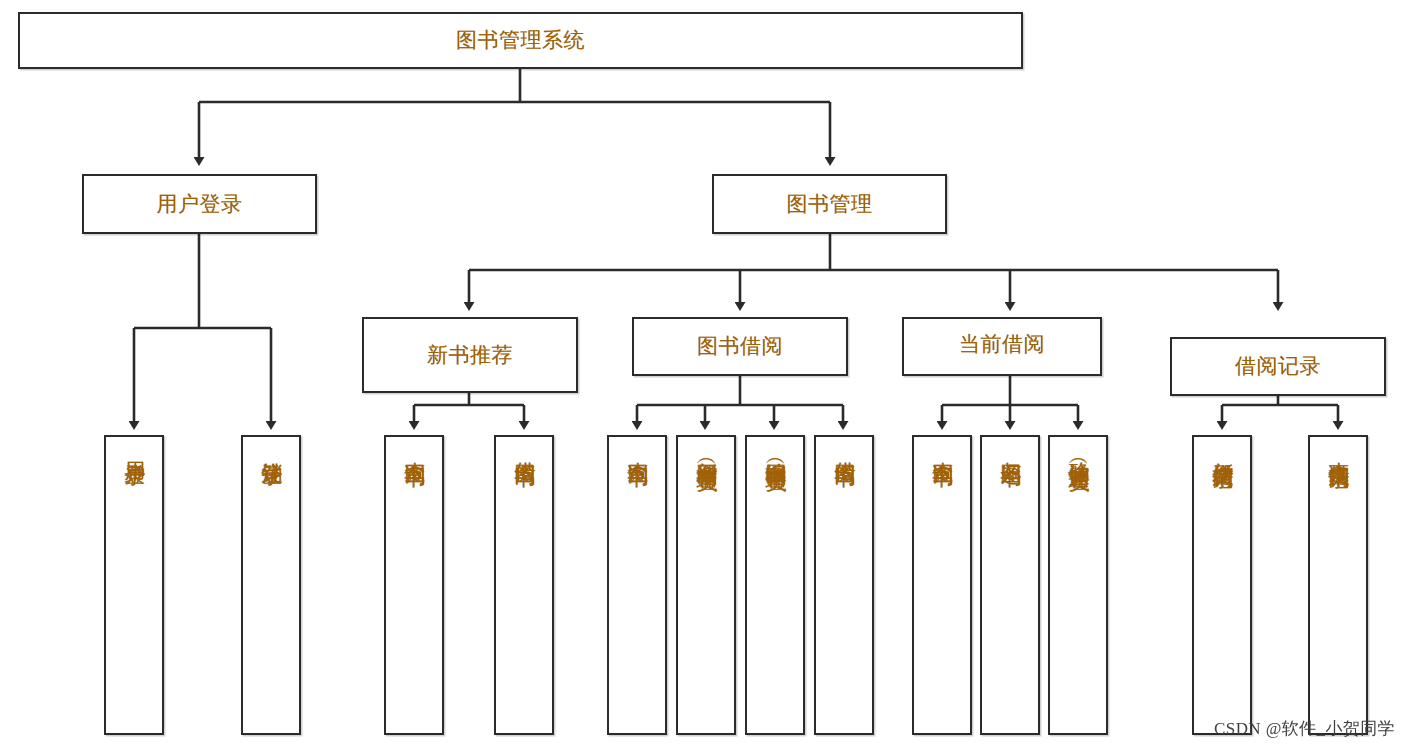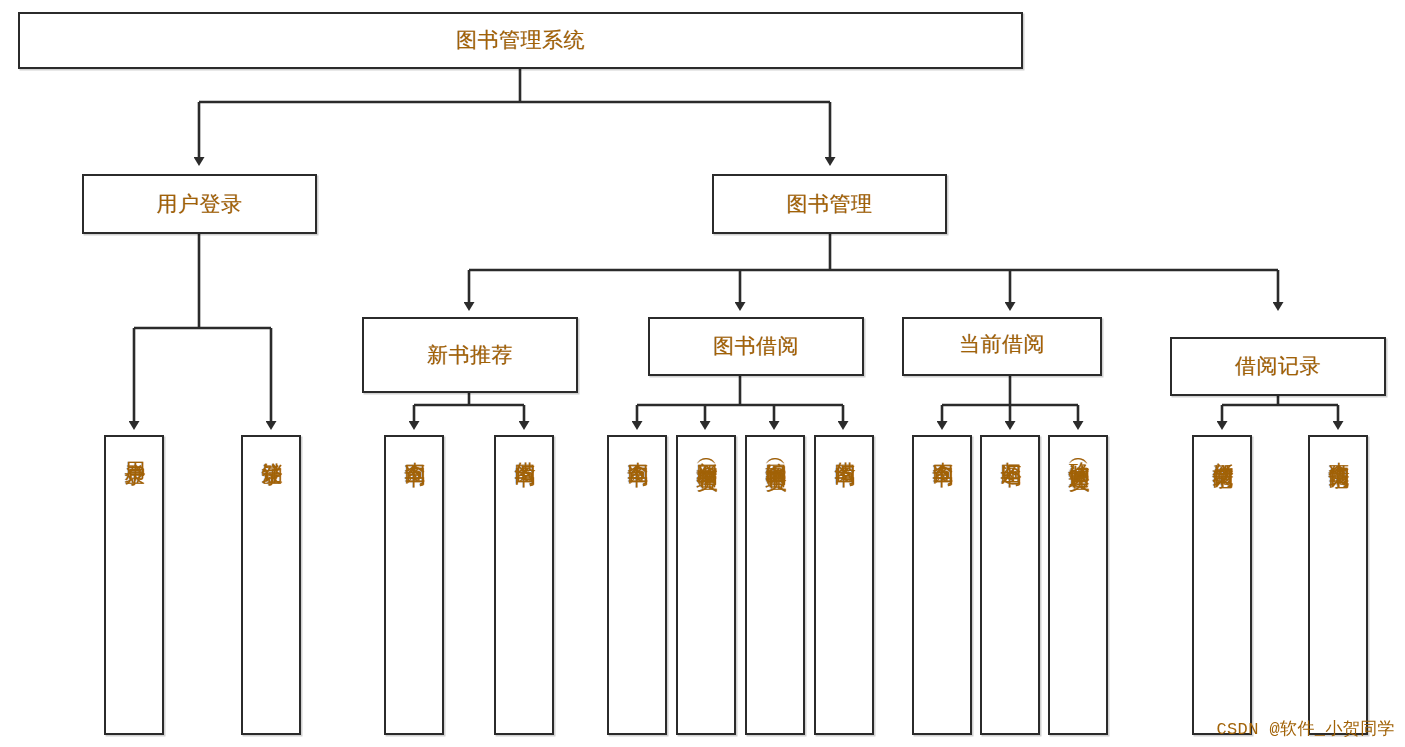--- a/index.html
+++ b/index.html
@@ -53,24 +53,24 @@
     font-size: 21px;
     line-height: 1.42;
     letter-spacing: 1.5px;
     white-space: nowrap;
   }
   #watermark {
     position: absolute;
     right: 10px;
     bottom: 7px;
     font-size: 17px;
-    color: #a16207;
+    color: #404040;
     letter-spacing: 0.4px;
     white-space: nowrap;
-    font-family: Liberation Mono, monospace;
+    font-family: Liberation Serif, serif;
   }
 </style>
 </head>
 <body>
 
 <div id="canvas">
 
   <svg class="edges" viewBox="0 0 1405 747">
     <defs>
       <marker id="arrow" markerWidth="9" markerHeight="11" refX="1" refY="5.5" orient="auto" markerUnits="userSpaceOnUse">
@@ -128,21 +128,21 @@
   <div class="node" style="left:82px; top:174px; width:235px; height:60px;">
     <span class="node-label">用户登录</span>
   </div>
   <div class="node" style="left:712px; top:174px; width:235px; height:60px;">
     <span class="node-label">图书管理</span>
   </div>
 
   <div class="node" style="left:362px; top:317px; width:216px; height:76px;">
     <span class="node-label">新书推荐</span>
   </div>
-  <div class="node" style="left:632px; top:317px; width:216px; height:59px;margin-left:16px;">
+  <div class="node" style="left:632px; top:317px; width:216px; height:59px;">
     <span class="node-label">图书借阅</span>
   </div>
   <div class="node" style="left:902px; top:317px; width:200px; height:59px;font-family:Liberation Mono, monospace;">
     <span class="node-label">当前借阅</span>
   </div>
   <div class="node" style="left:1170px; top:317px; width:216px; height:59px;margin-top:20px;">
     <span class="node-label">借阅记录</span>
   </div>
 
   <div class="node leaf" style="left:104px; top:435px; width:60px; height:300px;">

